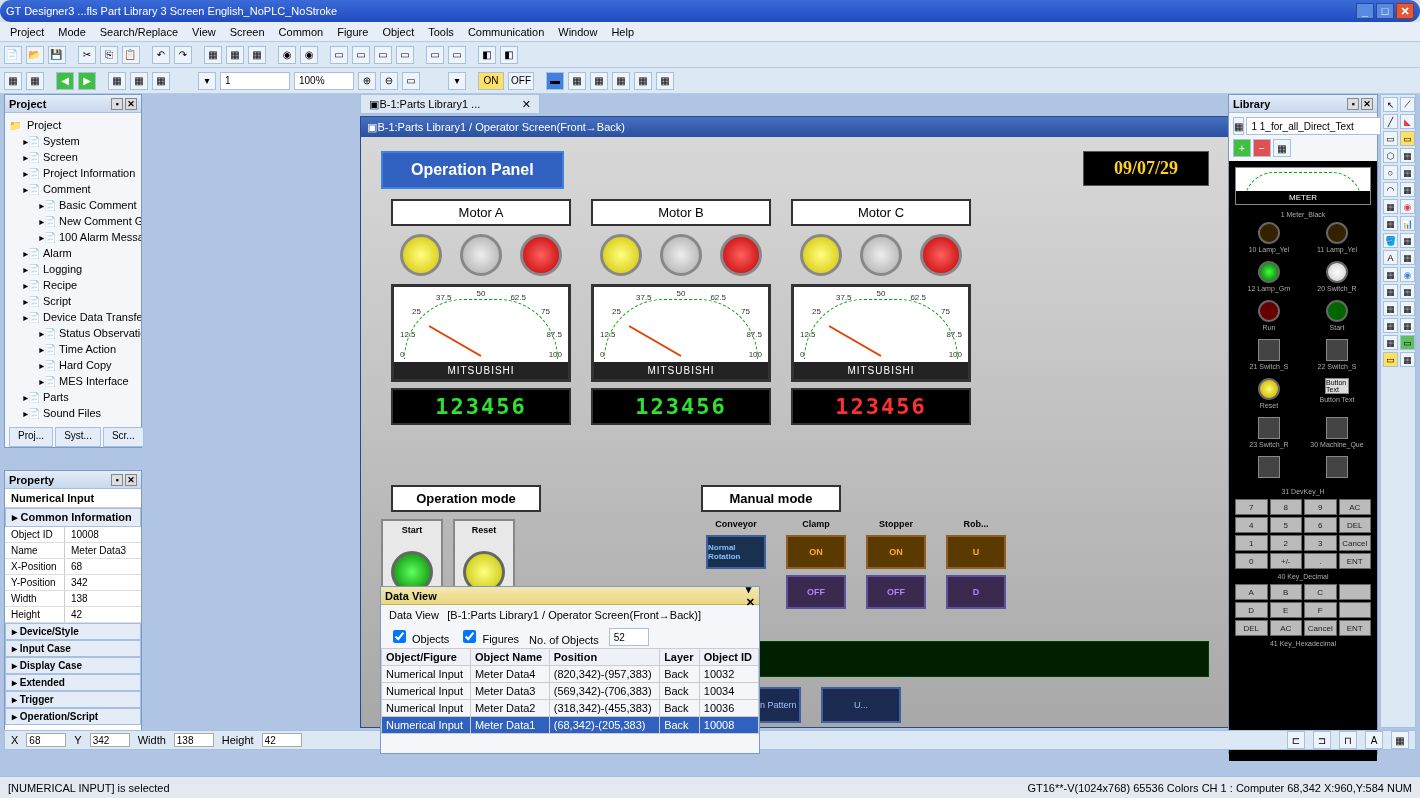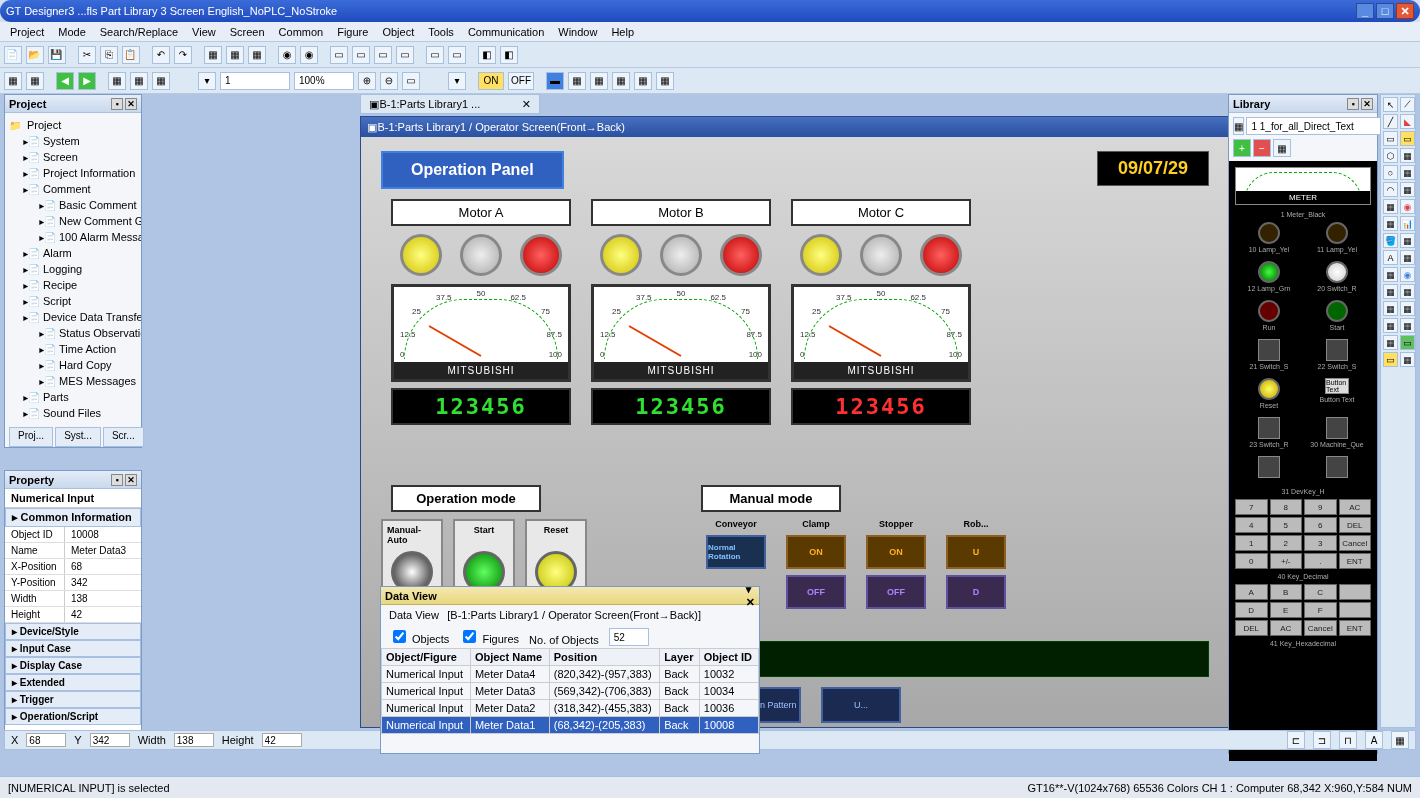--- a/index.html
+++ b/index.html
@@ -22,21 +22,21 @@
   .tree{padding:4px;overflow:auto;height:calc(100% - 18px)}
   .tree-item{display:flex;align-items:center;gap:4px;padding:1px 0;white-space:nowrap}
   .tree-icon{width:14px;height:14px;display:flex;align-items:center;justify-content:center;font-size:10px}
   .ind1{padding-left:16px}.ind2{padding-left:32px}
   .canvas-frame{position:absolute;left:360px;top:0;right:190px;bottom:48px}
   .canvas-tab{background:#dde8f5;height:20px;display:flex;align-items:center;padding:0 8px;border:1px solid #a8c0e0;width:180px;font-size:10px}
   .canvas-win{background:#3860a8;border:1px solid #2a4a8a;margin-top:2px;height:calc(100% - 22px)}
   .canvas-title{background:linear-gradient(#4870c0,#2a50a0);color:#fff;height:20px;display:flex;align-items:center;padding:0 6px;font-size:11px}
   .canvas-body{background:linear-gradient(#d8d8d8,#a8a8a8);height:calc(100% - 20px);position:relative;overflow:hidden}
   .op-panel-label{position:absolute;left:20px;top:14px;background:#3060c0;color:#fff;padding:8px 28px;font-weight:bold;border:2px solid #4080e0;font-size:16px}
-  .date-display{position:absolute;right:20px;top:14px;background:#000;color:#ffd020;padding:6px 20px;font-family:Liberation Sans, sans-serif;font-size:18px;font-weight:bold;border:1px solid #555}
+  .date-display{position:absolute;right:20px;top:14px;background:#000;color:#ffd020;padding:6px 30px;font-family:Liberation Serif, serif;font-size:18px;font-weight:bold;border:1px solid #555}
   .motor{position:absolute;top:62px;width:180px}
   .motor-a{left:30px}.motor-b{left:230px}.motor-c{left:430px}
   .motor-label{background:#fff;border:2px solid #333;text-align:center;padding:4px;font-weight:normal;font-size:13px;margin-bottom:8px}
   .lights{display:flex;justify-content:space-around;margin-bottom:8px}
   .light{width:42px;height:42px;border-radius:50%;border:3px solid #888}
   .light.ylw{background:radial-gradient(#ffff80,#d0c000)}
   .light.gry{background:radial-gradient(#eee,#aaa)}
   .light.red{background:radial-gradient(#ff6060,#c00000)}
   .gauge{background:#fff;border:3px solid #333;height:98px;position:relative;margin-bottom:6px}
   .gauge-brand{position:absolute;bottom:0;left:0;right:0;background:#222;color:#fff;text-align:center;font-size:10px;padding:3px;letter-spacing:1px}
@@ -271,21 +271,21 @@
           <div class="tree-item ind2">
             <span class="tree-icon">▸📄</span>
             <span>Time Action</span>
           </div>
           <div class="tree-item ind2">
             <span class="tree-icon">▸📄</span>
             <span>Hard Copy</span>
           </div>
           <div class="tree-item ind2">
             <span class="tree-icon">▸📄</span>
-            <span>MES Messages</span>
+            <span>MES Interface</span>
           </div>
           <div class="tree-item ind1">
             <span class="tree-icon">▸📄</span>
             <span>Parts</span>
           </div>
           <div class="tree-item ind1">
             <span class="tree-icon">▸📄</span>
             <span>Sound Files</span>
           </div>
         </div>
@@ -426,24 +426,20 @@
                 <div class="gauge-tick" style="bottom:40px;right:6px">87.5</div>
                 <div class="gauge-tick" style="bottom:20px;right:6px">100</div>
                 <div class="gauge-brand">MITSUBISHI</div>
               </div>
               <div class="digital red">123456</div>
             </div>
           </div>
         <div class="section-label op-mode-label">Operation mode</div>
         <div class="section-label man-mode-label">Manual mode</div>
         <div class="mode-btns op" id="op-btns">
-            <div class="mode-btn">
-              <div class="mode-btn-label">Manual-Auto</div>
-              <div class="mode-btn-ctl knob"></div>
-            </div>
             <div class="mode-btn">
               <div class="mode-btn-label">Start</div>
               <div class="mode-btn-ctl grn"></div>
             </div>
             <div class="mode-btn">
               <div class="mode-btn-label">Reset</div>
               <div class="mode-btn-ctl yel"></div>
             </div>
           </div>
         <div class="mode-btns man" id="man-cols">

